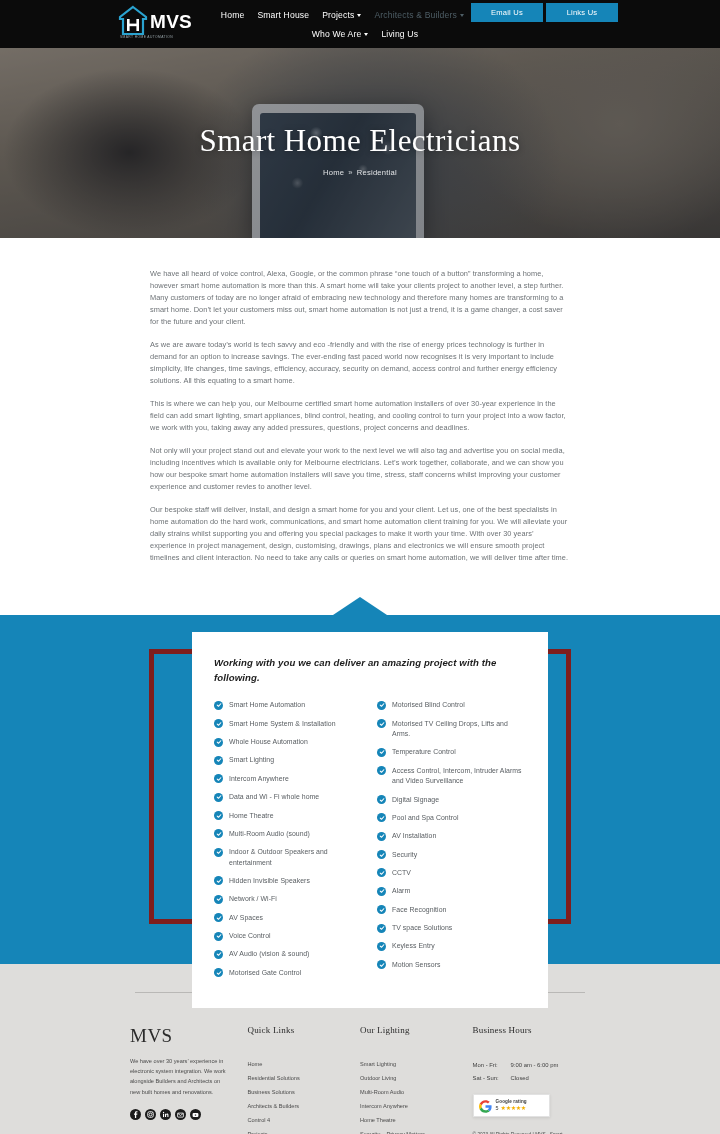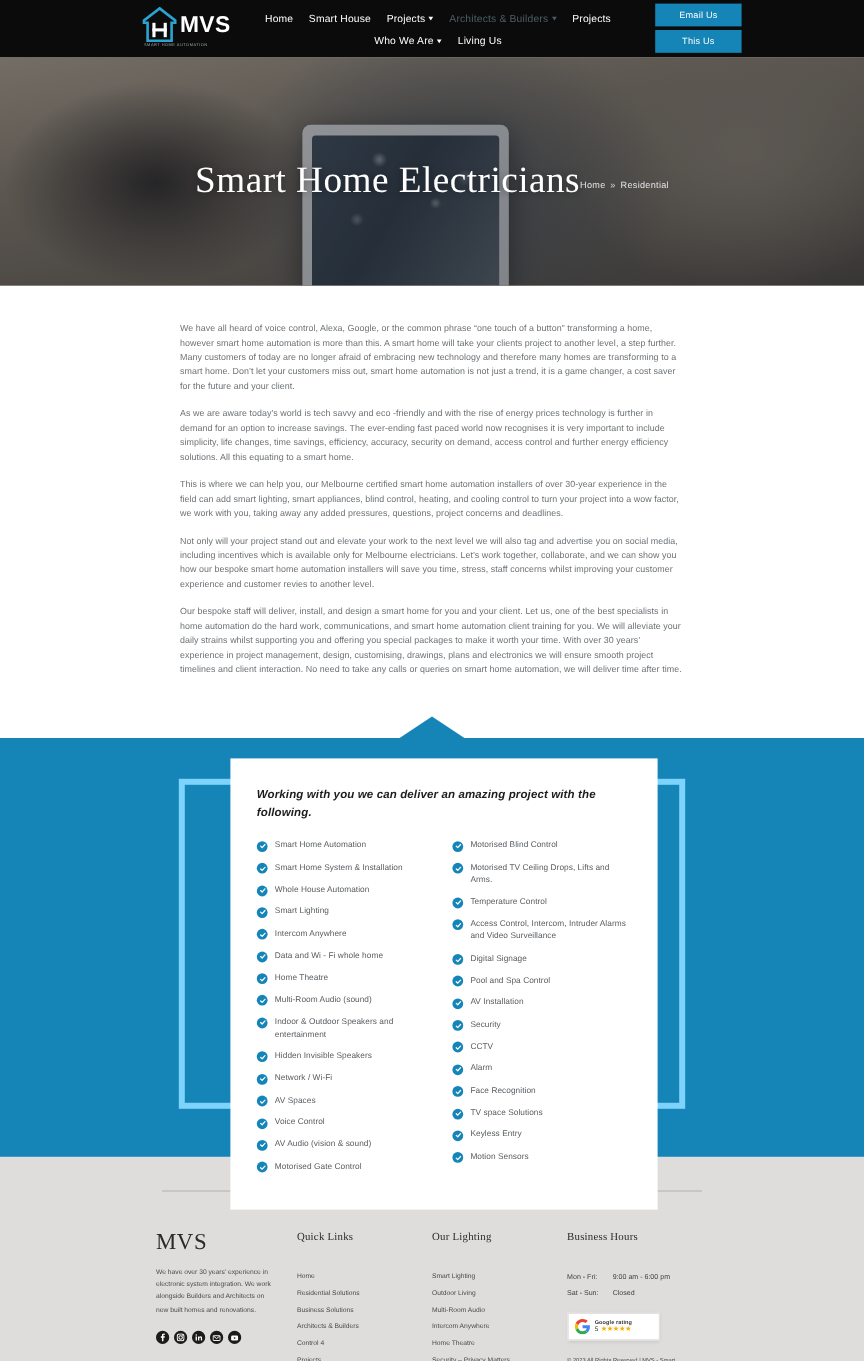--- a/index.html
+++ b/index.html
@@ -55,21 +55,21 @@
   .caret {
     display: inline-block; width: 0; height: 0;
     border-left: 2.6px solid transparent;
     border-right: 2.6px solid transparent;
     border-top: 3.2px solid currentColor;
     margin-top: 1px;
   }
 
   .header-btns {
     position: absolute; right: 102px; top: 3px;
-    display: flex; flex-direction: column; gap: 3px;
+    display: flex; flex-direction: row; gap: 3px;
   }
   .hbtn {
     width: 72px; height: 19px;
     background: #1585b8;
     color: #ffffff; font-size: 7.6px;
     display: flex; align-items: center; justify-content: center;
     cursor: pointer; letter-spacing: .2px;
   }
 
   
@@ -109,21 +109,21 @@
       radial-gradient(circle 7px at 66% 45%, rgba(230,236,240,.40) 0%, rgba(230,236,240,0) 70%),
       radial-gradient(circle 8px at 24% 56%, rgba(235,238,240,.35) 0%, rgba(235,238,240,0) 72%),
       radial-gradient(circle 10px at 82% 28%, rgba(200,210,220,.38) 0%, rgba(200,210,220,0) 72%);
   }
   .hero-overlay {
     position: absolute; inset: 0;
     background: rgba(28,32,38,.42);
   }
   .hero-content {
     position: absolute; inset: 0;
-    display: flex; flex-direction: row;
+    display: flex; flex-direction: column;
     align-items: center; justify-content: center;
     padding-top: 14px;
   }
   .hero-title {
     font-family: "Liberation Serif", serif;
     font-weight: 400;
     font-size: 31px;
     color: #ffffff;
     letter-spacing: .4px;
     text-shadow: 0 1px 6px rgba(0,0,0,.38);
@@ -163,21 +163,21 @@
     position: absolute; top: -18px; left: 50%;
     transform: translateX(-50%);
     width: 0; height: 0;
     border-left: 27px solid transparent;
     border-right: 27px solid transparent;
     border-bottom: 18px solid #1585b8;
   }
   .feature-frame {
     position: relative;
     width: 422px; margin: 0 auto;
-    border: 5px solid #7dd3fc;
+    border: 5px solid #7f1d1d;
     height: 275px;
   }
   .feature-card {
     position: absolute;
     left: 38px; top: -22px;
     width: 356px;
     background: #ffffff;
     padding: 24px 22px 22px 22px;
   }
   .feature-title {
@@ -322,21 +322,21 @@
         <i class="caret"></i>
       </span>
       <span class="nav-item">
         <span>Living Us</span>
       </span>
     </div>
   </nav>
 
   <div class="header-btns">
     <div class="hbtn">Email Us</div>
-    <div class="hbtn">This Us</div>
+    <div class="hbtn">Links Us</div>
   </div>
 </div>
 
 <section class="hero">
   <div class="hero-bg"></div>
   <div class="hero-tablet">
     <div class="hero-screen"></div>
   </div>
   <div class="hero-overlay"></div>
   <div class="hero-content">

